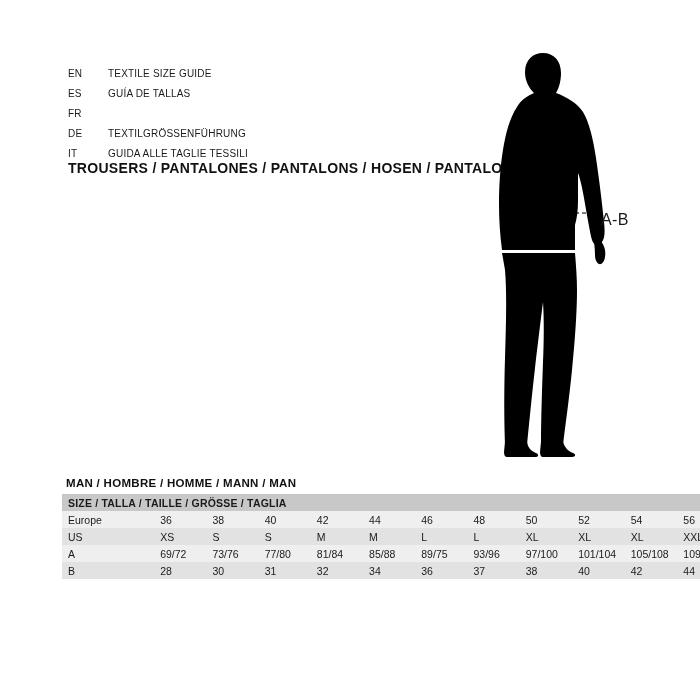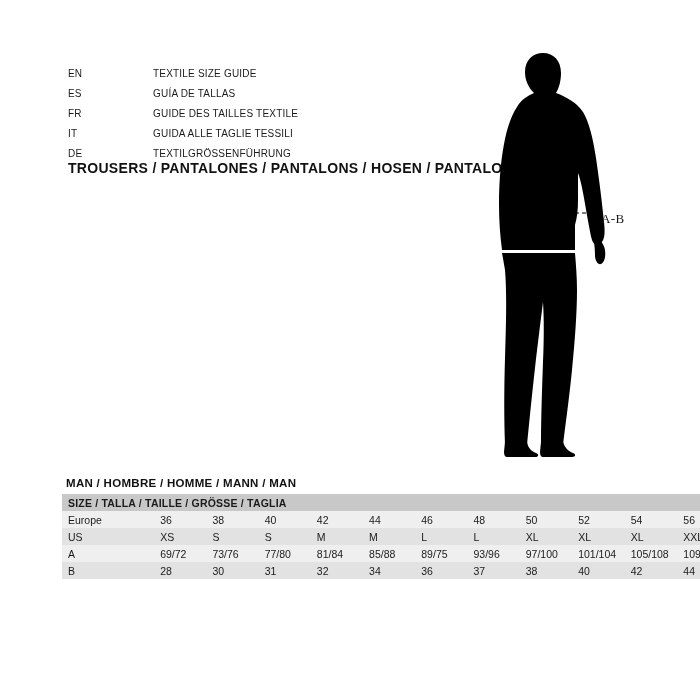--- a/index.html
+++ b/index.html
@@ -38,21 +38,20 @@
     letter-spacing: 0.2px;
   }
   .lang-code {
     width: 40px;
     flex: 0 0 40px;
     color: #1a1a1a;
   }
   .lang-text {
     color: #1a1a1a;
     white-space: nowrap;
-    margin-left: 45px;
   }
   .garment-title {
     position: absolute;
     left: 68px;
     top: 160px;
     font-size: 14px;
     font-weight: bold;
     letter-spacing: 0.3px;
     color: #111111;
     white-space: nowrap;
@@ -66,24 +65,23 @@
     width: 200px;
     height: 410px;
   }
   .figure-wrap svg {
     display: block;
   }
   .ab-label {
     position: absolute;
     left: 601px;
     top: 211px;
-    font-size: 13px;
+    font-size: 16px;
     color: #1a1a1a;
     letter-spacing: 0.4px;
-    font-family: Liberation Serif, serif;
   }
 
   
   .gender-label {
     position: absolute;
     left: 66px;
     top: 477px;
     font-size: 11.5px;
     font-weight: bold;
     letter-spacing: 0.3px;
@@ -156,29 +154,28 @@
     <div class="lang-row">
       <span class="lang-code">EN</span>
       <span class="lang-text">TEXTILE SIZE GUIDE</span>
     </div>
     <div class="lang-row">
       <span class="lang-code">ES</span>
       <span class="lang-text">GUÍA DE TALLAS</span>
     </div>
     <div class="lang-row">
       <span class="lang-code">FR</span>
-      <span class="lang-text">GUIDE DES TAILLES TEXTILE</span>
+    </div>
+    <div class="lang-row">
+      <span class="lang-code">DE</span>
+      <span class="lang-text">TEXTILGRÖSSENFÜHRUNG</span>
     </div>
     <div class="lang-row">
       <span class="lang-code">IT</span>
       <span class="lang-text">GUIDA ALLE TAGLIE TESSILI</span>
-    </div>
-    <div class="lang-row">
-      <span class="lang-code">DE</span>
-      <span class="lang-text">TEXTILGRÖSSENFÜHRUNG</span>
     </div>
   </div>
 
   <div class="garment-title">TROUSERS / PANTALONES / PANTALONS / HOSEN / PANTALONI</div>
 
   <div class="figure-wrap">
     <svg width="200" height="410" viewBox="0 0 200 410" xmlns="http://www.w3.org/2000/svg">
       <g>
         <path fill="#000000" d="
           M 70,22

